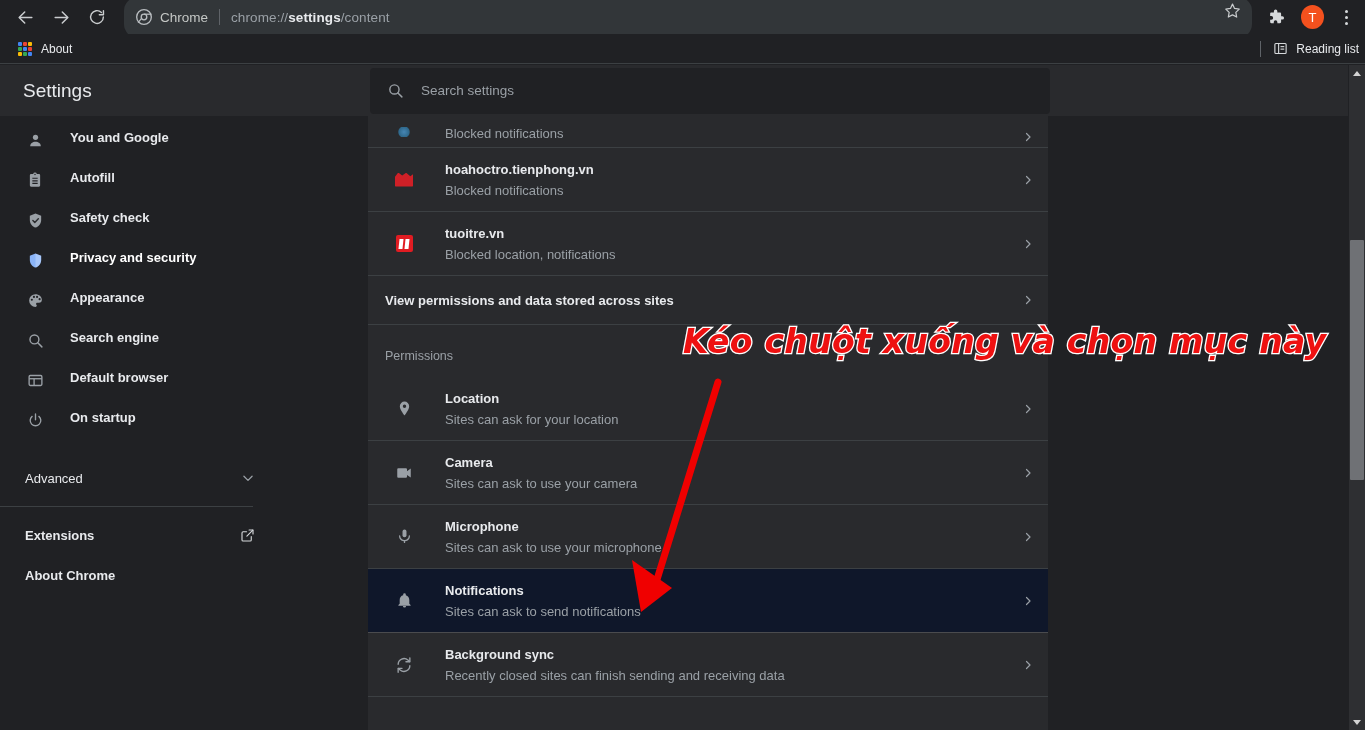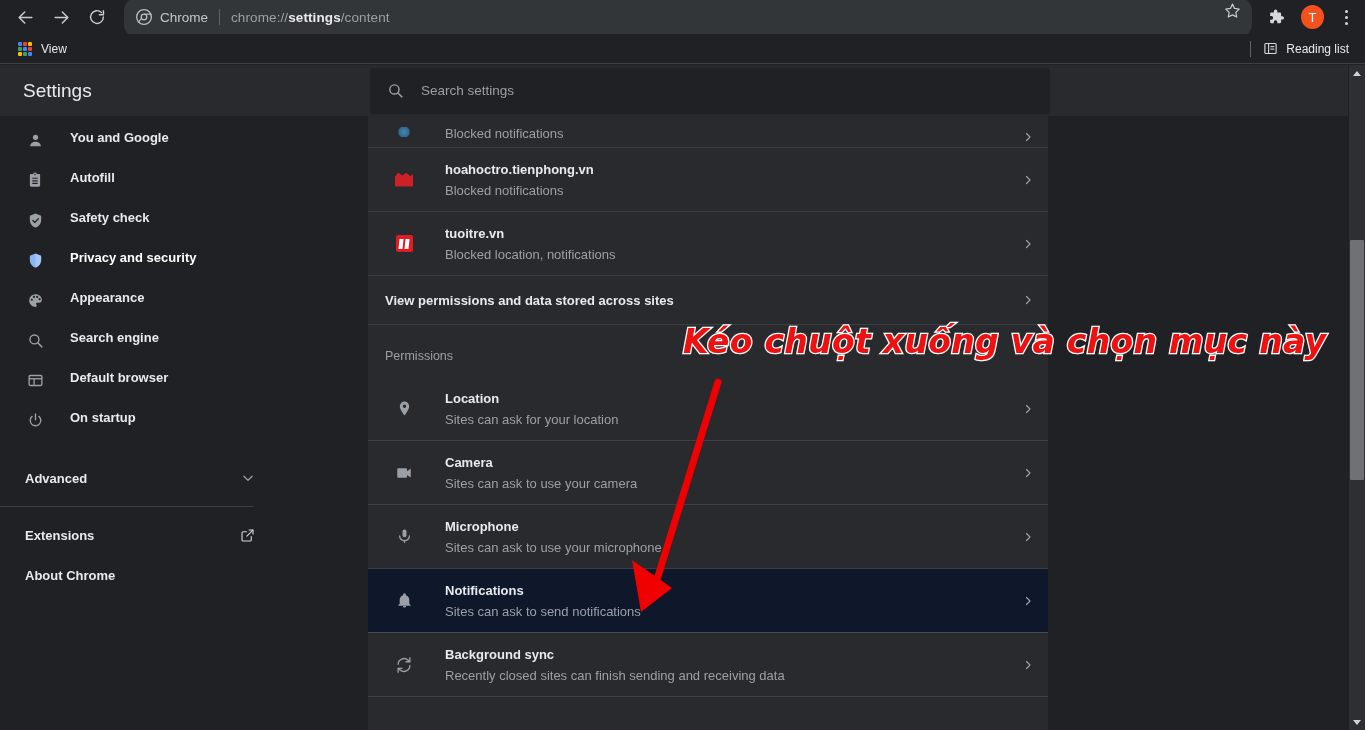--- a/index.html
+++ b/index.html
@@ -93,21 +93,21 @@
   }
   #apps-grid-icon {
     width: 14px; height: 14px;
     display: grid; grid-template-columns: repeat(3, 4px); grid-template-rows: repeat(3, 4px);
     gap: 1px;
   }
   #apps-grid-icon span { display: block; width: 4px; height: 4px; border-radius: 1px; }
   #apps-label { color: #e8eaed; font-size: 12px; margin-left: 9px; }
   #reading-list-group {
     margin-left: auto; display: flex; align-items: center;
-    padding-right: 16px;
+    padding-right: 6px;
   }
   #reading-list-divider { width: 1px; height: 16px; background: #5f6368; margin-right: 12px; }
   #reading-list-icon { color: #d6d9db; display: flex; align-items: center; }
   #reading-list-label { color: #e8eaed; font-size: 12px; margin-left: 8px; }
 
   
   #page { position: absolute; top: 65px; left: 0; width: 1365px; height: 665px; background: #202124; }
 
   #settings-header {
     position: absolute; top: 0; left: 0; width: 1348px; height: 51px;
@@ -151,21 +151,21 @@
     width: 20px; height: 20px; flex: 0 0 auto;
     display: flex; align-items: center; justify-content: center;
     color: #9aa0a6;
   }
   .side-label { margin-left: 25px; }
   .side-item.active { color: #ffffff; }
   .side-item.active .side-icon { color: #8ab4f8; }
   #side-advanced {
     display: flex; align-items: center;
     height: 40px; padding-left: 25px; margin-top: 8px;
-    color: #e8eaed; font-size: 13px; font-weight: 700;
+    color: #e8eaed; font-size: 13px; font-weight: 400;
     width: 255px;
   }
   #advanced-chevron-icon { margin-left: auto; color: #9aa0a6; display: flex; }
   #side-divider { height: 1px; background: #3c4043; margin: 8px 115px 8px 0; }
   .side-plain {
     display: flex; align-items: center;
     height: 40px; padding-left: 25px;
     color: #e8eaed; font-size: 13px; font-weight: 700;
     width: 255px;
   }
@@ -339,21 +339,21 @@
       <span style="background:#4285f4"></span>
         <span style="background:#ea4335"></span>
         <span style="background:#fbbc05"></span>
       <span style="background:#34a853"></span>
         <span style="background:#4285f4"></span>
         <span style="background:#ea4335"></span>
       <span style="background:#fbbc05"></span>
         <span style="background:#34a853"></span>
         <span style="background:#4285f4"></span>
     </span>
-    <span id="apps-label">View</span>
+    <span id="apps-label">About</span>
   </div>
   <div id="reading-list-group">
     <span id="reading-list-divider"></span>
     <span id="reading-list-icon">
       <svg width="15" height="15" viewBox="0 0 24 24" fill="none" stroke="currentColor" stroke-width="1.8">
           <rect x="3" y="4" width="18" height="16" rx="1.6"></rect>
           <line x1="9" y1="4" x2="9" y2="20"></line>
           <line x1="12" y1="9" x2="18" y2="9"></line>
           <line x1="12" y1="13" x2="18" y2="13"></line>
         </svg>

